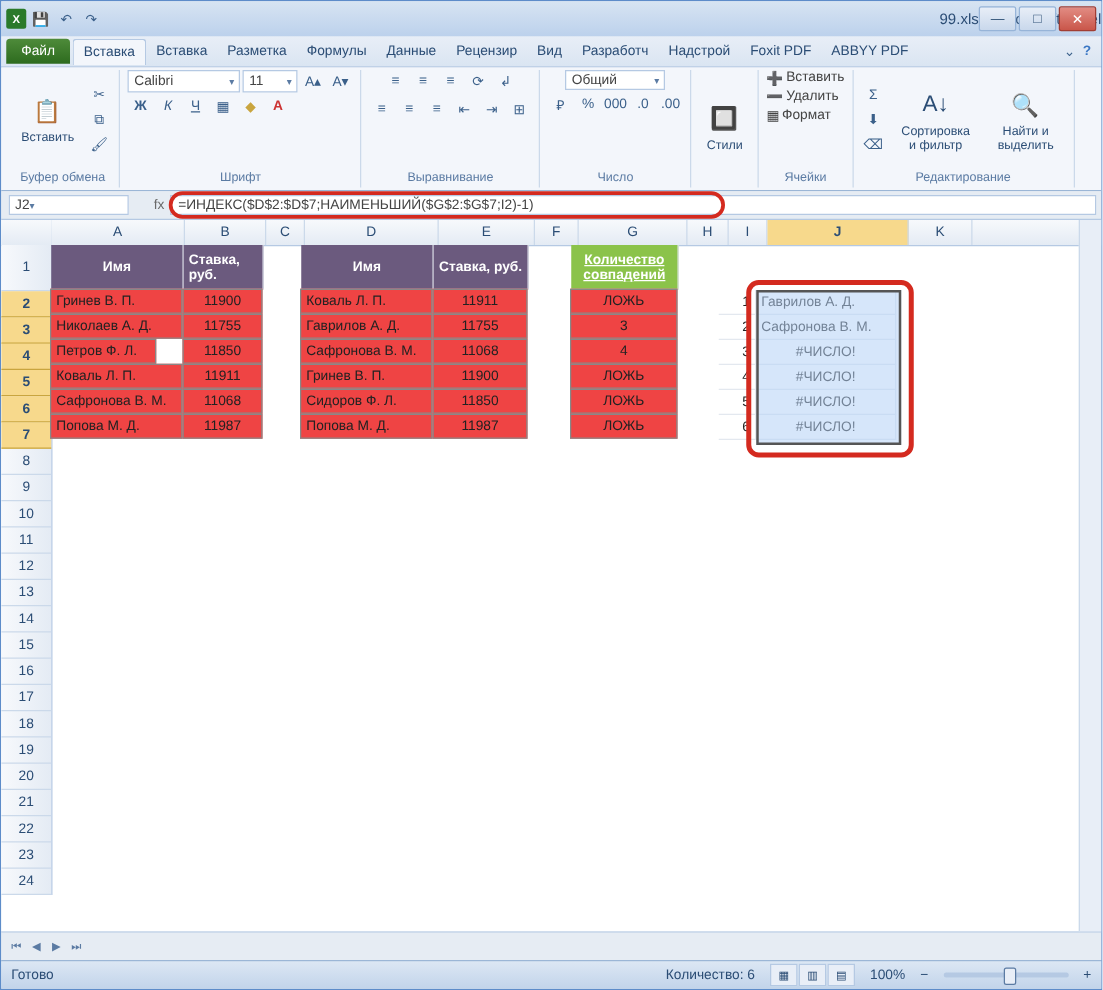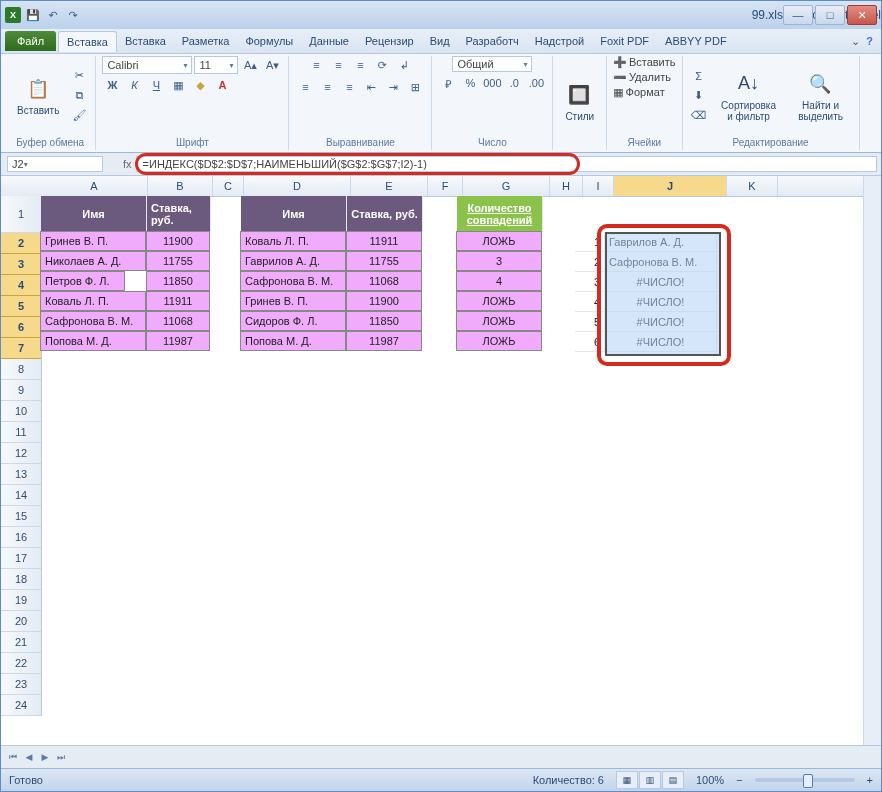--- a/index.html
+++ b/index.html
@@ -40,21 +40,21 @@
 .col-headers{position:absolute;top:0;left:40px;right:0;height:20px;display:flex;background:linear-gradient(#f7f9fc,#e4ebf4);border-bottom:1px solid #b5c9e3}
 .col-h{border-right:1px solid #cbd9ea;display:flex;align-items:center;justify-content:center;color:#2b4d75;font-size:11px}
 .row-headers{position:absolute;top:20px;left:0;width:40px;background:linear-gradient(90deg,#f7f9fc,#e4ebf4);border-right:1px solid #b5c9e3}
 .row-h{height:20px;border-bottom:1px solid #cbd9ea;display:flex;align-items:center;justify-content:center;color:#2b4d75;font-size:11px}
 .row-h.tall{height:36px}
 .row-h.sel{background:#f7d98c;font-weight:bold;border-bottom-color:#c9a53f}
 .grid{position:absolute;top:20px;left:40px;right:17px;bottom:0}
 .cell{position:absolute;border-right:1px solid #e3e8ef;border-bottom:1px solid #e3e8ef;padding:2px 4px;display:flex;align-items:center;font-size:11px;color:#222;box-sizing:border-box}
 .cell.hdr-purple{background:#6b5a7e;color:#fff;font-weight:bold;justify-content:center}
 .cell.hdr-green{background:#8bc34a;color:#fff;font-weight:bold;justify-content:center;text-align:center}
-.cell.data{background:#f0abfc;border:1px solid #888;margin:-1px 0 0 -1px}
+.cell.data{background:#ef4444;border:1px solid #888;margin:-1px 0 0 -1px}
 .cell.num{justify-content:center}
 .cell.right{justify-content:flex-end}
 .cell.center{justify-content:center}
 .selection{position:absolute;background:rgba(180,210,245,0.55);border:2px solid #555}
 .red-annot{position:absolute;border:4px solid #d42a1f;border-radius:10px;pointer-events:none}
 .sheet-tabs-row{height:22px;background:#e6ecf3;display:flex;align-items:center;border-top:1px solid #b5c9e3;padding-left:4px}
 .nav-btn{width:16px;height:16px;display:flex;align-items:center;justify-content:center;color:#5b7ba3;font-size:9px}
 .sheet-tab{background:#fff;border:1px solid #b5c9e3;border-bottom:none;padding:2px 10px;margin-left:-1px;font-size:10px;color:#333}
 .sheet-tab.inactive{background:#dae5f2}
 .sheet-tab.active{font-weight:bold;background:#fff}

